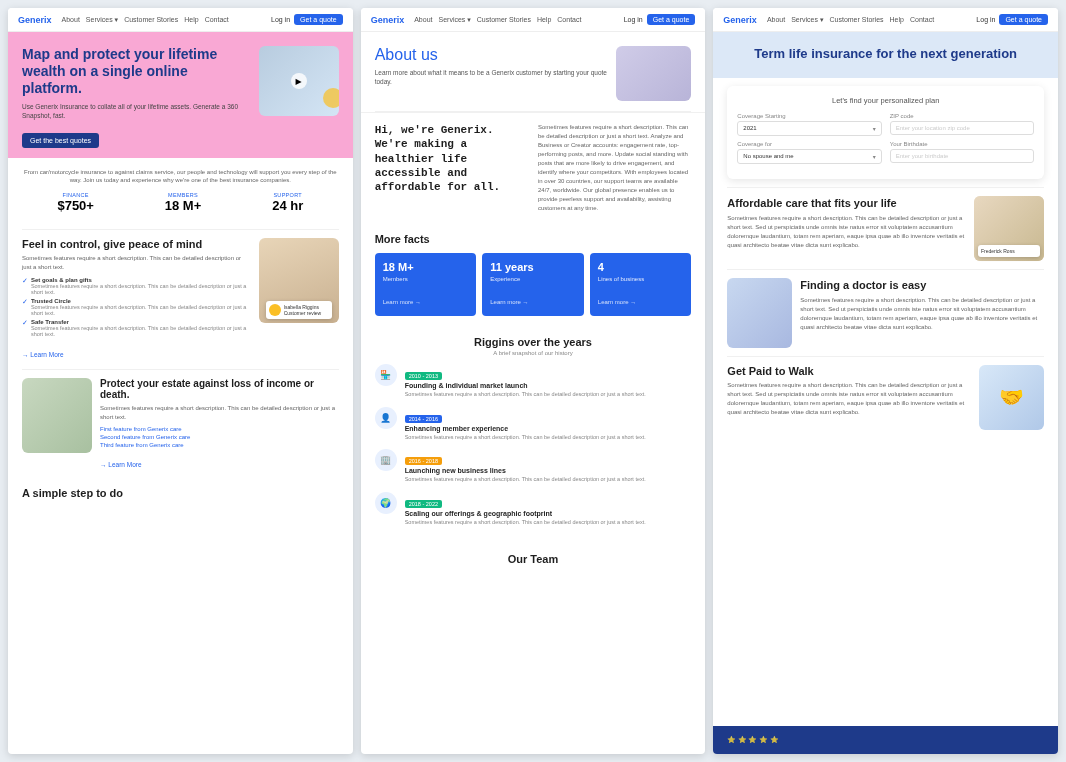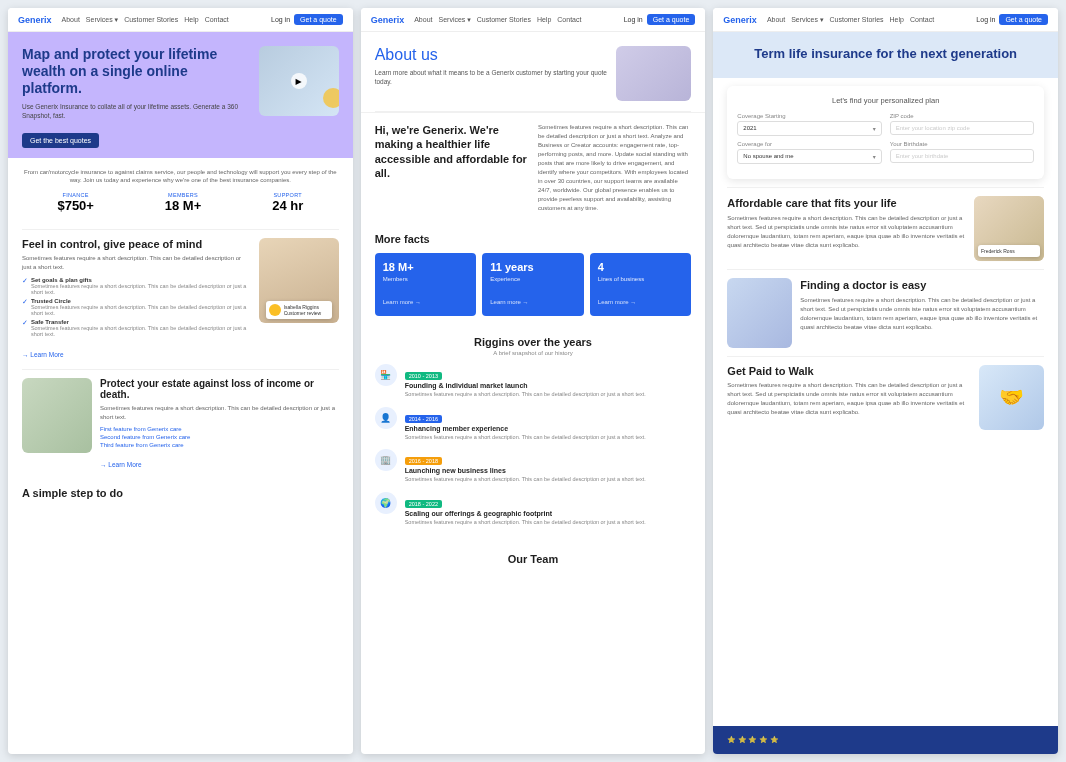--- a/index.html
+++ b/index.html
@@ -69,21 +69,21 @@
       background: #2563eb;
       color: white;
       font-size: 7px;
       padding: 2px 6px;
       border-radius: 3px;
       border: none;
     }
 
     
     .hero-section {
-      background: #c4b5fd;
+      background: #f9a8d4;
       padding: 14px 14px 10px;
       display: flex;
       gap: 18px;
       flex-shrink: 0;
     }
     .hero-text {
       flex: 1;
     }
     .hero-title {
       font-size: 14px;
@@ -359,20 +359,21 @@
     }
     .hi-left {
       flex: 1;
     }
     .hi-title {
       font-size: 11px;
       font-weight: 700;
       color: #1e1e1e;
       line-height: 1.3;
       margin-bottom: 11px;
+      font-family: Liberation Mono, monospace;
     }
     .hi-right {
       flex: 1;
     }
     .hi-desc {
       font-size: 6px;
       color: #666;
       line-height: 1.5;
     }
 

